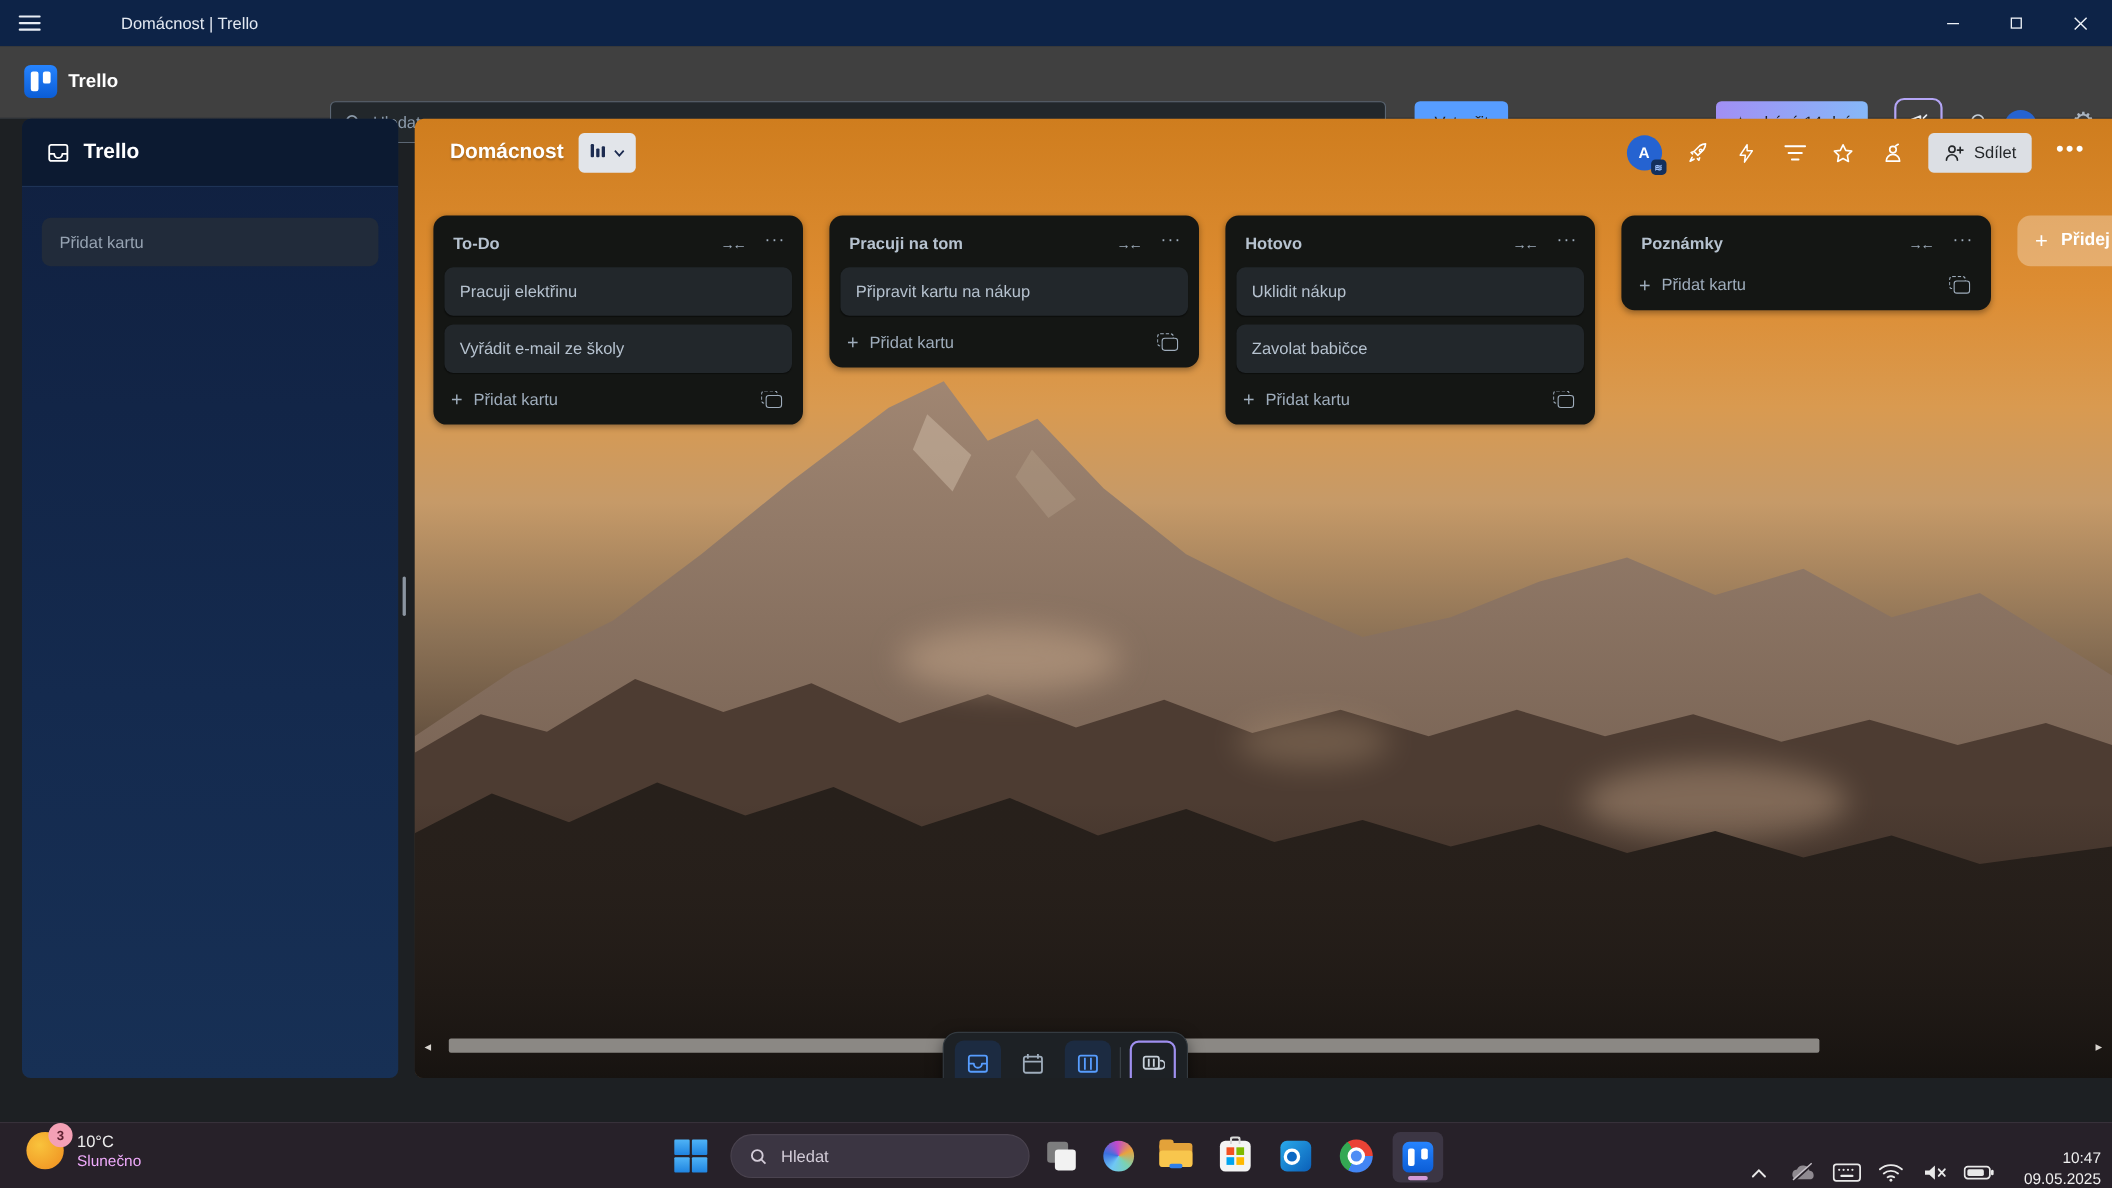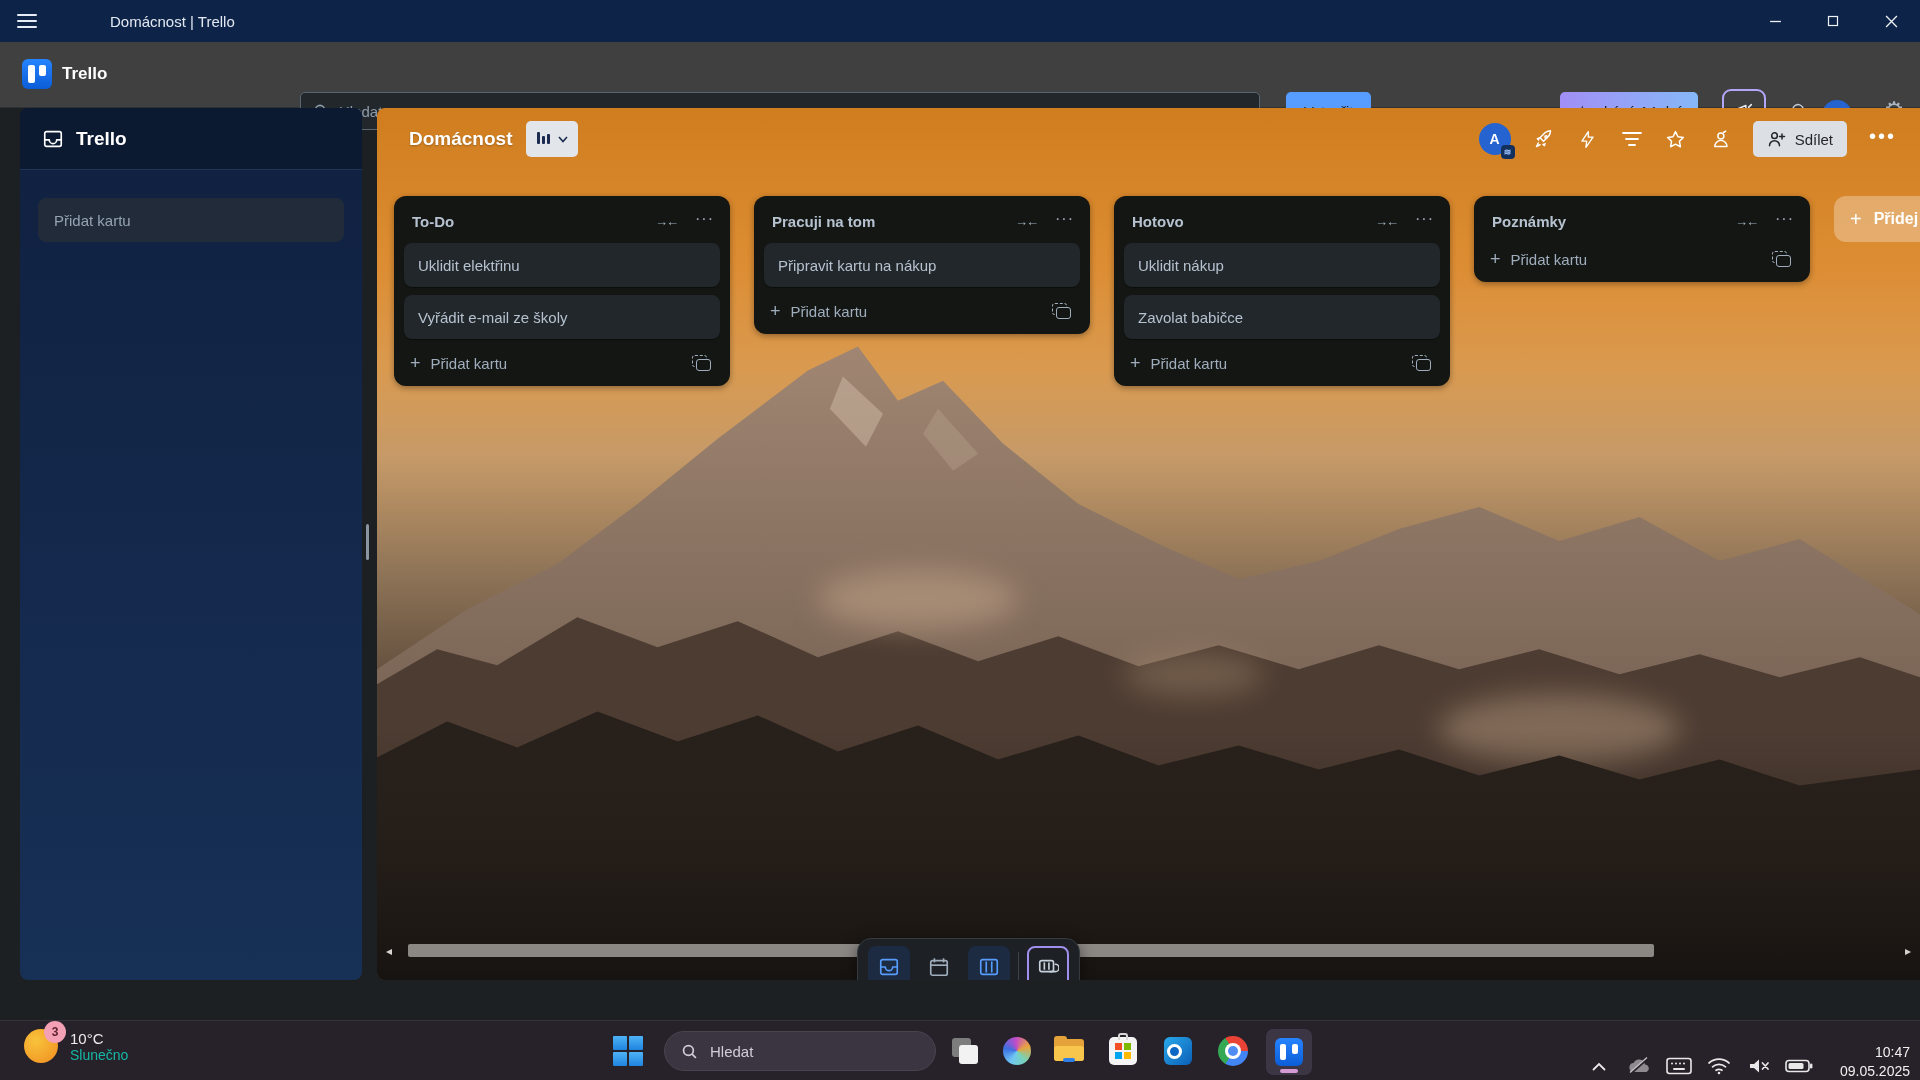--- a/index.html
+++ b/index.html
@@ -131,21 +131,21 @@
   
   .taskbar { position:absolute; left:0; top:1020px; width:1920px; height:60px; background:#272129;
              border-top:1px solid #37313a; }
   .weather { position:absolute; left:24px; top:8px; display:flex; align-items:center; gap:12px; }
   .sun { width:34px; height:34px; border-radius:50%; background:radial-gradient(circle at 35% 35%, #f9c33c, #ef8d1f);
          position:relative; }
   .sun .wbadge { position:absolute; right:-8px; top:-8px; width:22px; height:22px; border-radius:50%;
                  background:#f4a0b5; color:#5c1f2e; font-size:12px; font-weight:bold; display:flex;
                  align-items:center; justify-content:center; }
   .weather-text .t { color:#ececec; font-size:15px; }
-  .weather-text .c { color:#14b8a6; font-size:14px; }
+  .weather-text .c { color:#f0abfc; font-size:14px; }
   .win-logo { position:absolute; left:613px; top:15px; width:30px; height:30px; display:grid;
               grid-template-columns:14px 14px; grid-template-rows:14px 14px; gap:2px; }
   .win-logo i { background:linear-gradient(180deg,#4fb3f6,#1f84e0); border-radius:1px; }
   .tb-search { position:absolute; left:664px; top:10px; width:272px; height:40px; border-radius:20px;
                background:#3b3542; border:1px solid #4a434f; display:flex; align-items:center; gap:12px;
                padding:0 16px; color:#d3ccd8; font-size:15px; }
   .tb-ic { position:absolute; top:12px; width:36px; height:36px; display:flex; align-items:center;
            justify-content:center; }
   .taskview { position:relative; width:26px; height:26px; }
   .taskview .sq1 { position:absolute; right:0; bottom:0; width:19px; height:19px; background:#f2f2f2;
@@ -367,21 +367,21 @@
     </div>
 
     <div class="lists-row">
 
       <div class="tlist">
         <div class="tlist-head">
           <span class="tlist-title">To-Do</span>
           <span class="collapse-ic">→←</span>
           <span class="list-more">···</span>
         </div>
-        <div class="tcard">Uklidit elektřinu</div>
+        <div class="tcard">Pracuji elektřinu</div>
         <div class="tcard">Vyřádit e-mail ze školy</div>
         <div class="tlist-foot">
           <span class="addcard">
               <span class="plus">+</span>
               <span>Přidat kartu</span>
             </span>
           <span class="tmpl-ic">
               <i class="back"></i>
               <i class="front"></i>
             </span>

